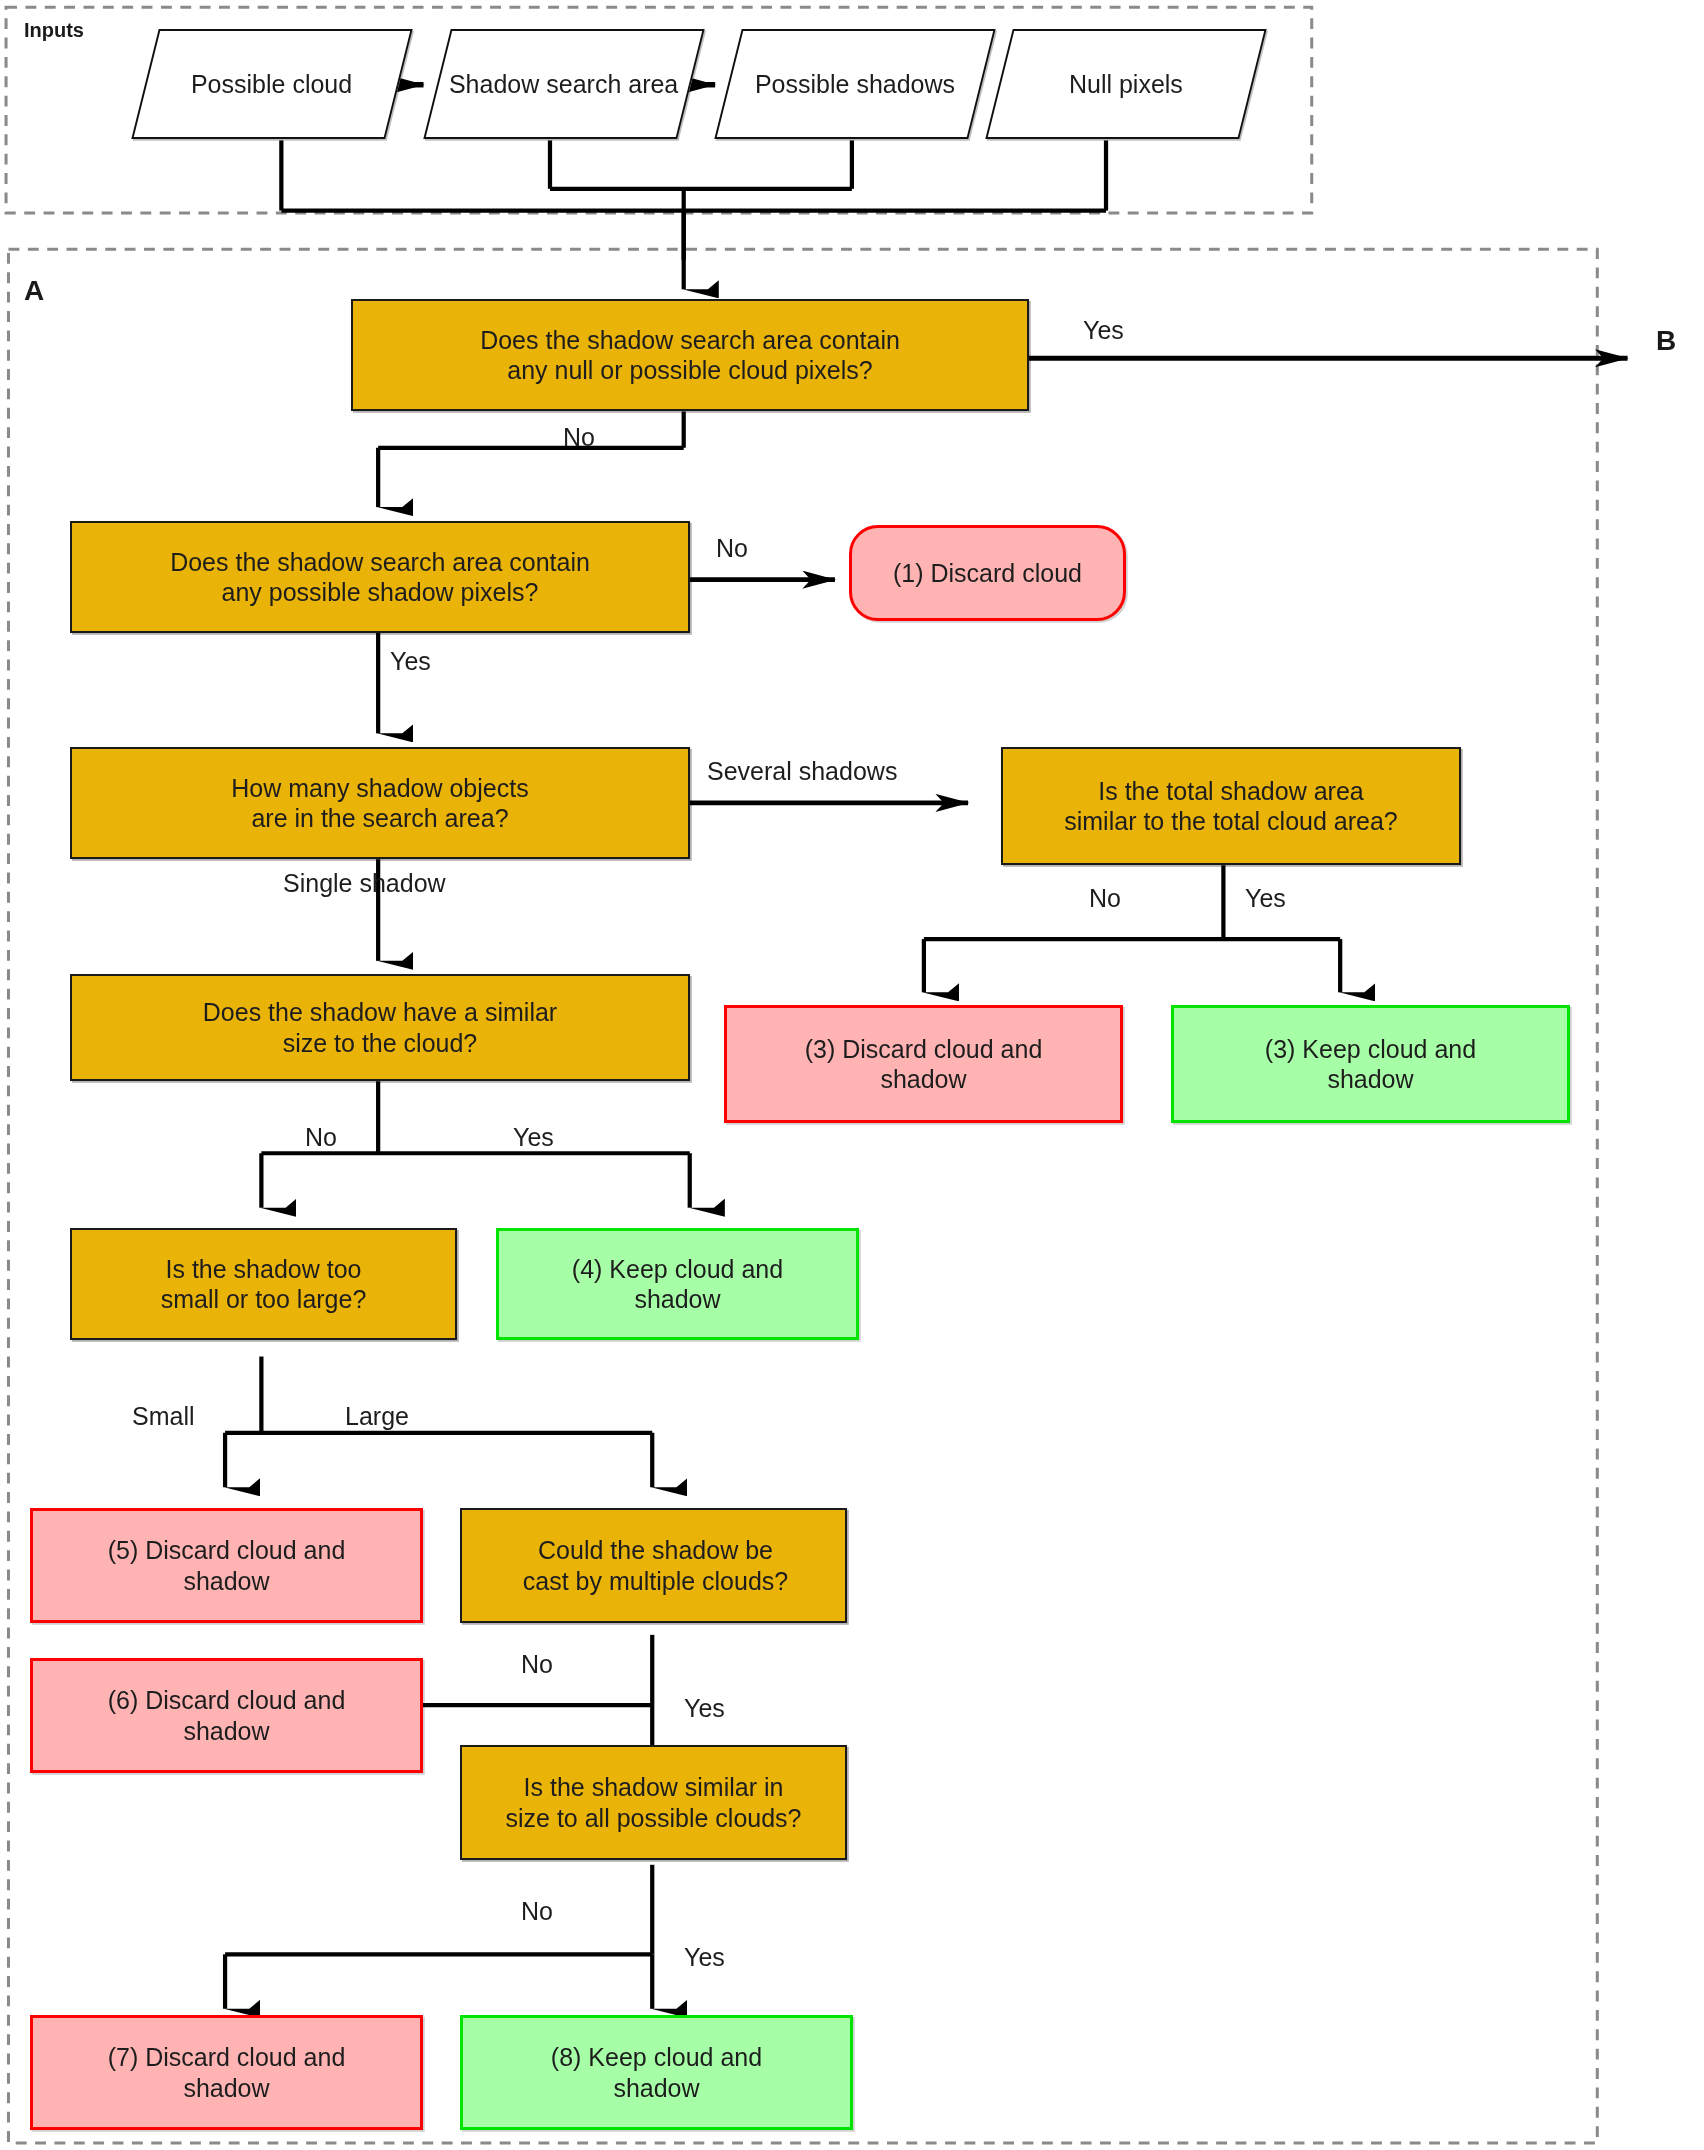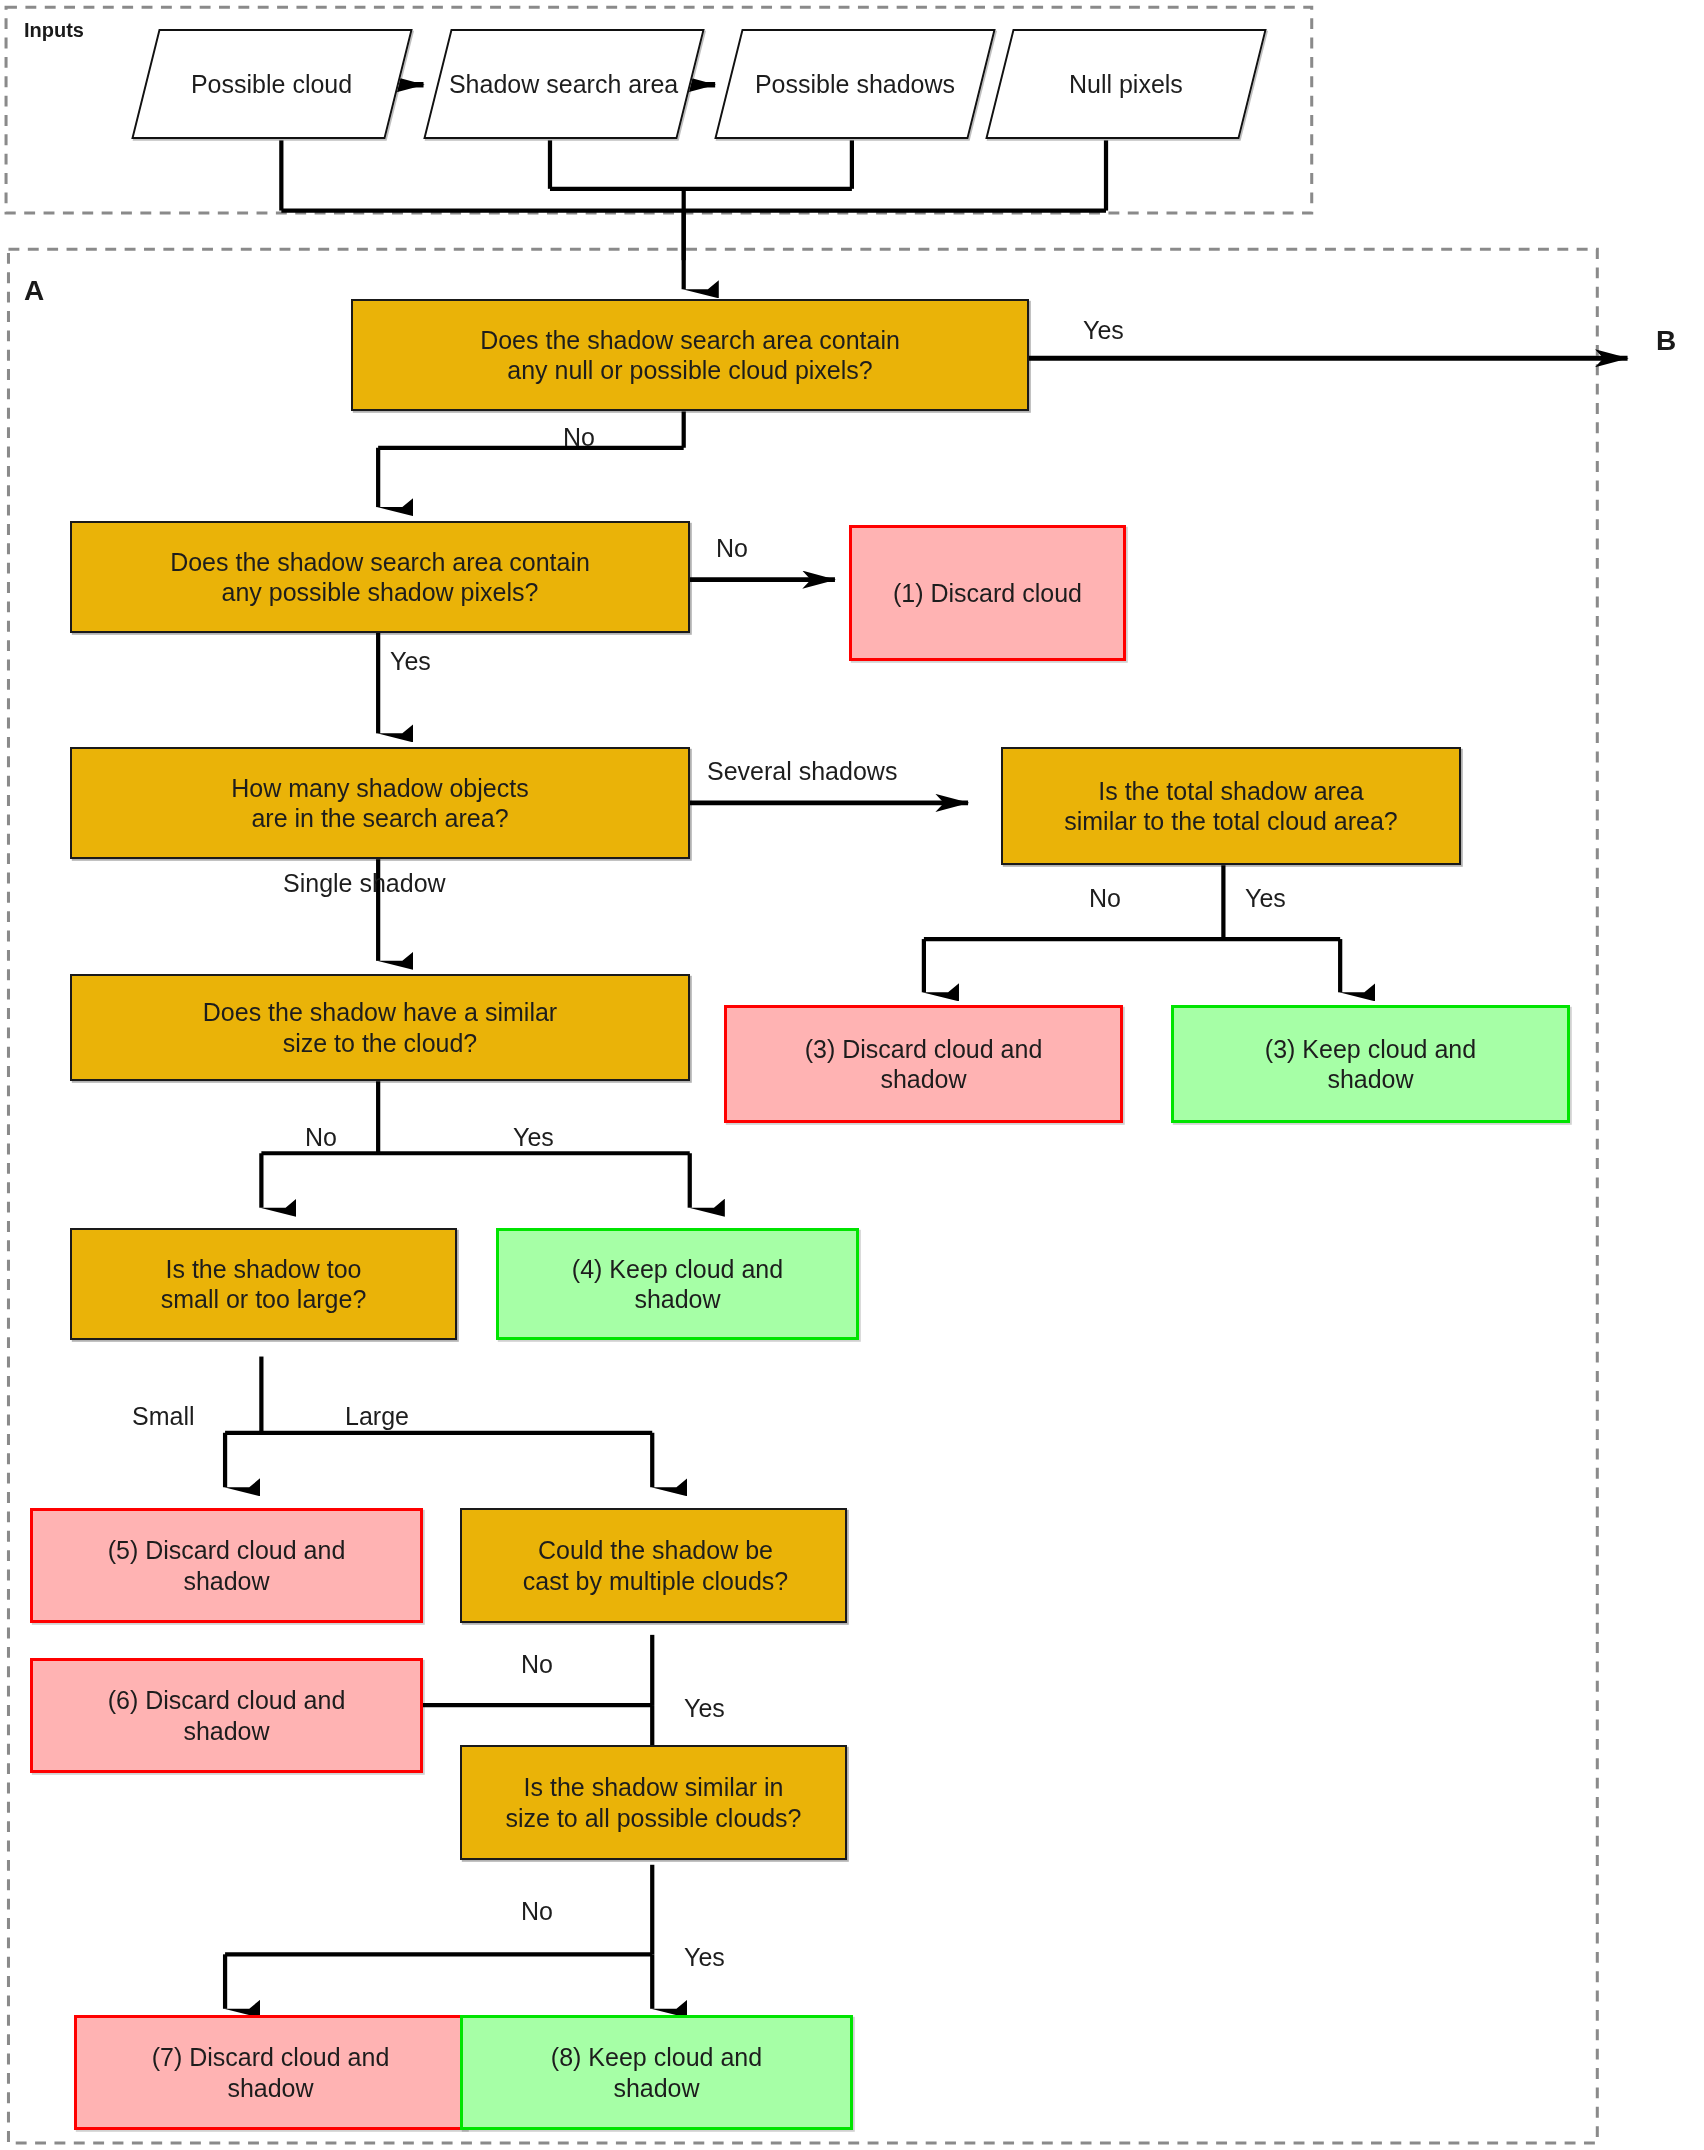--- a/index.html
+++ b/index.html
@@ -188,21 +188,21 @@
     </span>
   </div>
 
   <div class="node decision" style="left:70px;top:521px;width:620px;height:112px;">
     <span>
       <span>Does the shadow search area contain</span>
       <span>any possible shadow pixels?</span>
     </span>
   </div>
 
-  <div class="node discard" style="left:849px;top:525px;width:277px;height:136px;">
+  <div class="node discard" style="left:849px;top:525px;width:277px;height:96px;border-radius:29px;">
     <span>
       <span>(1) Discard cloud</span>
     </span>
   </div>
 
   <div class="node decision" style="left:70px;top:747px;width:620px;height:112px;">
     <span>
       <span>How many shadow objects</span>
       <span>are in the search area?</span>
     </span>
@@ -271,21 +271,21 @@
     </span>
   </div>
 
   <div class="node decision" style="left:460px;top:1745px;width:387px;height:115px;">
     <span>
       <span>Is the shadow similar in</span>
       <span>size to all possible clouds?</span>
     </span>
   </div>
 
-  <div class="node discard" style="left:30px;top:2015px;width:393px;height:115px;margin-left:44px;">
+  <div class="node discard" style="left:30px;top:2015px;width:393px;height:115px;">
     <span>
       <span>(7) Discard cloud and</span>
       <span>shadow</span>
     </span>
   </div>
 
   <div class="node keep" style="left:460px;top:2015px;width:393px;height:115px;">
     <span>
       <span>(8) Keep cloud and</span>
       <span>shadow</span>

